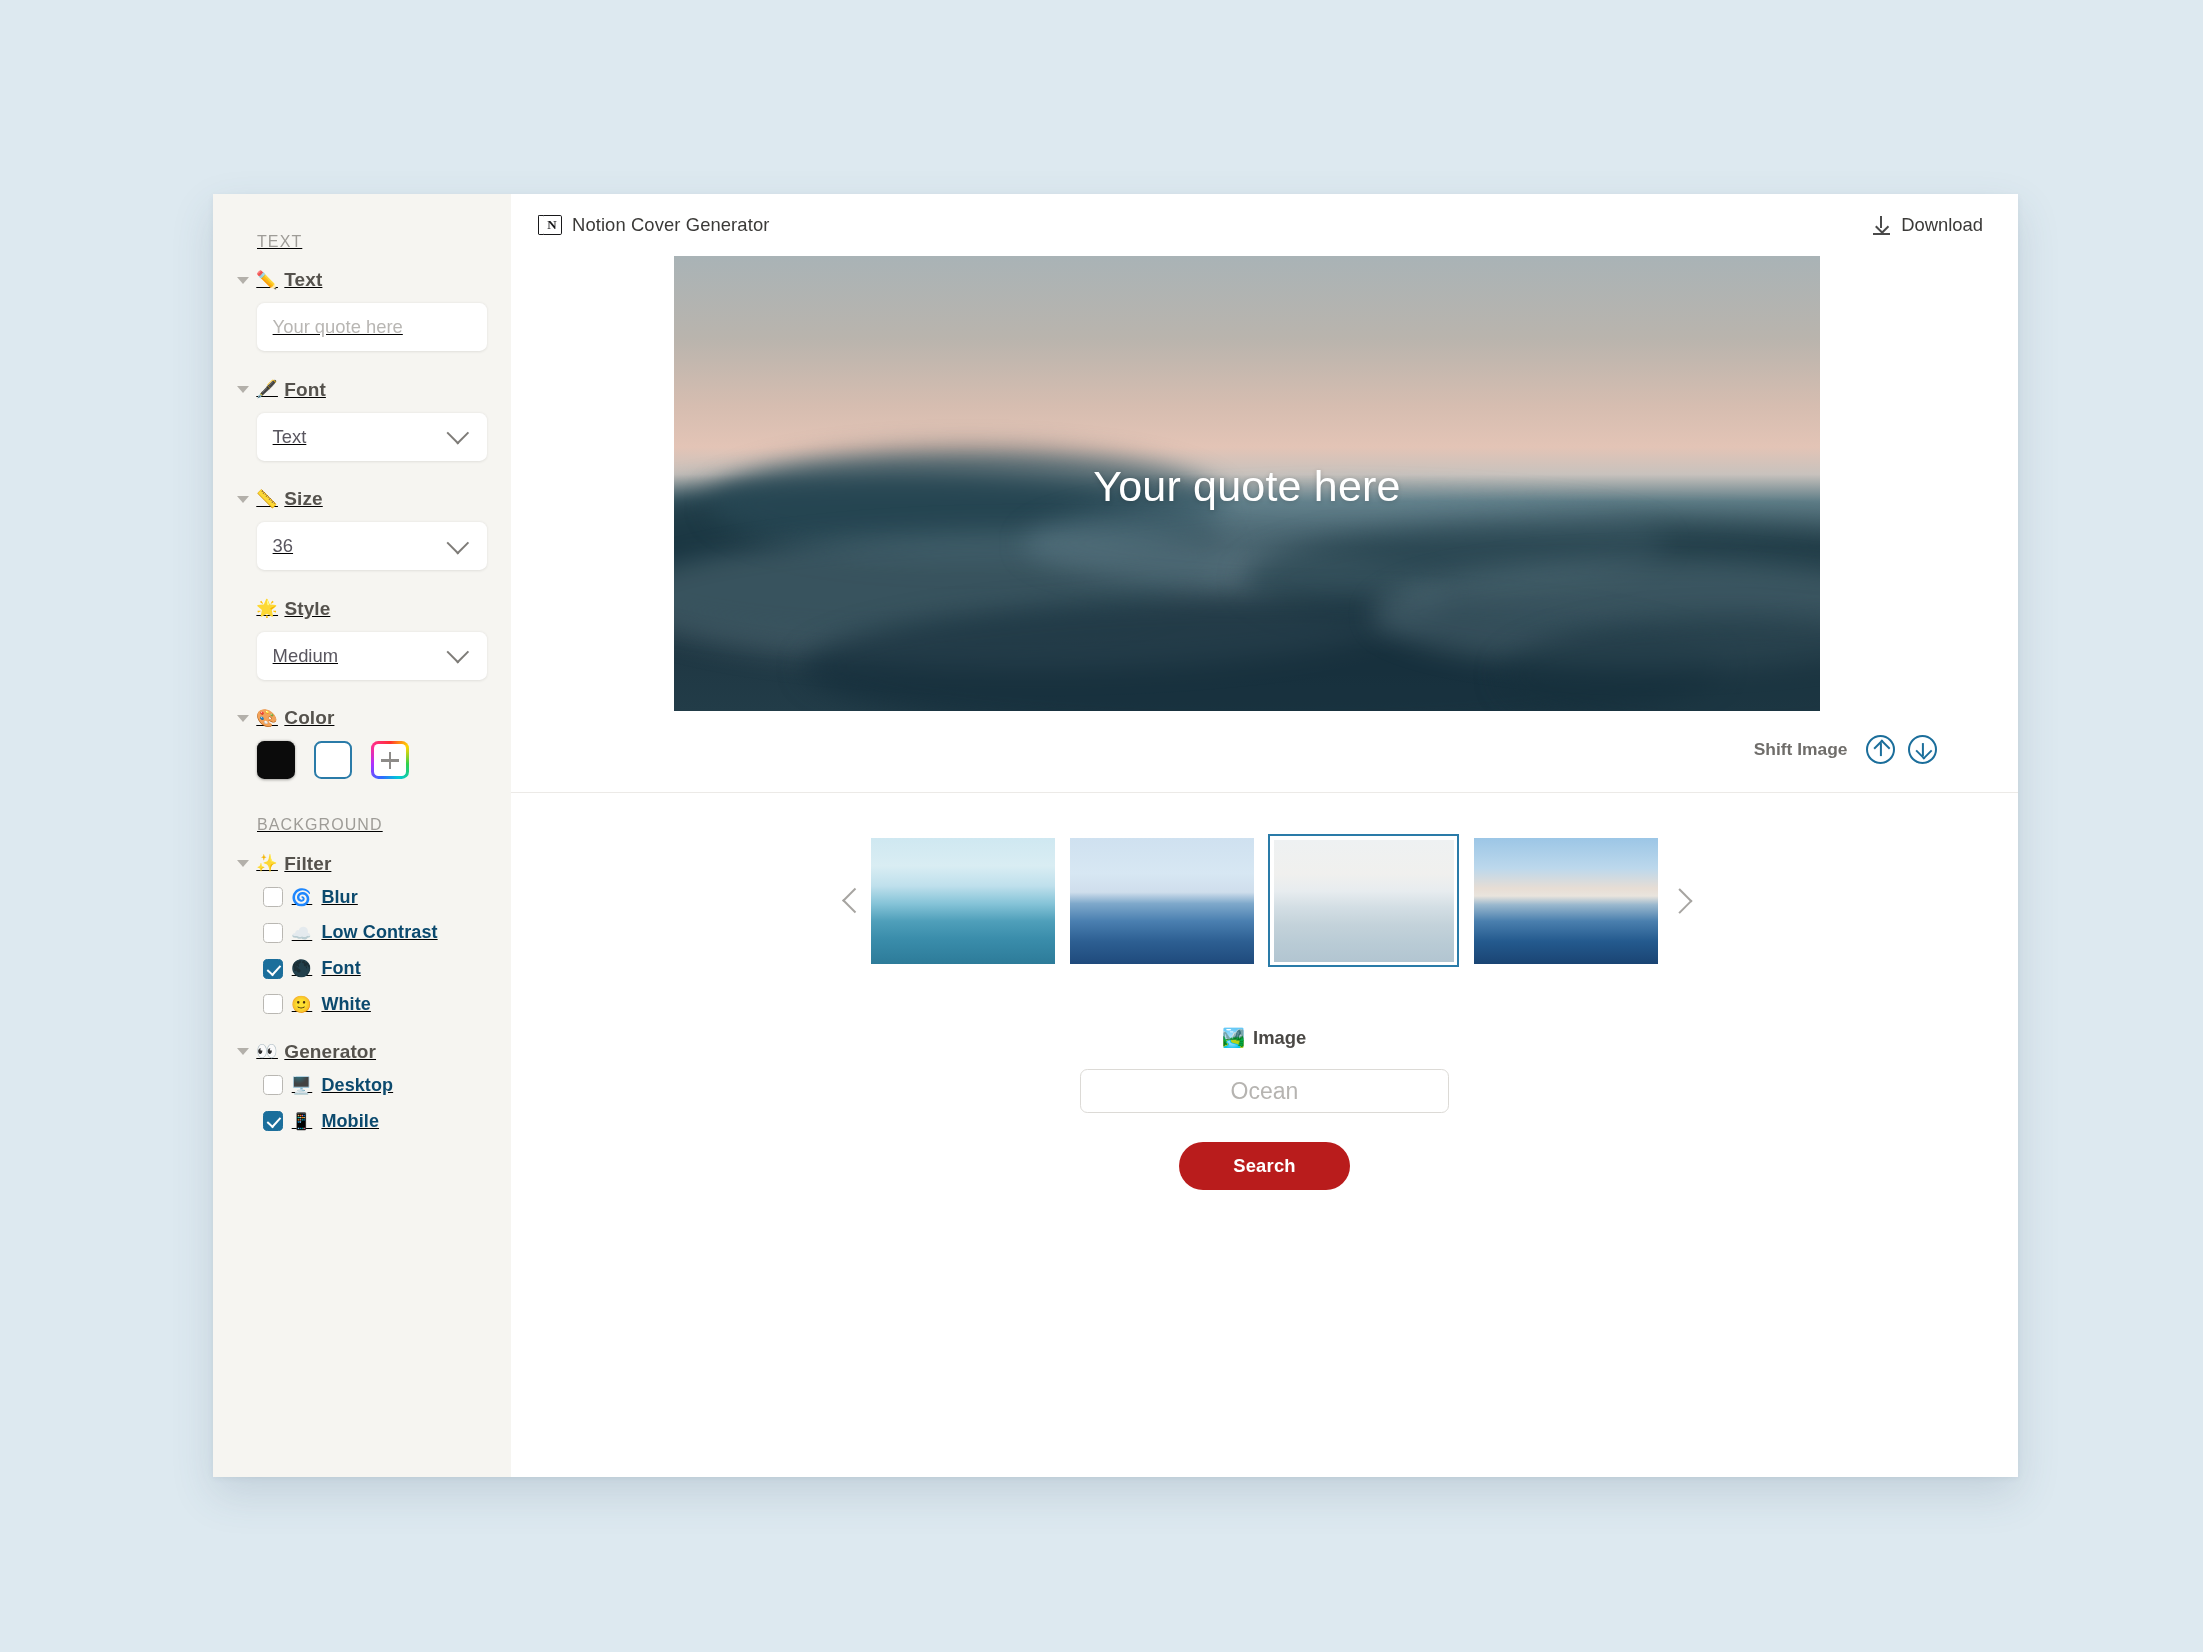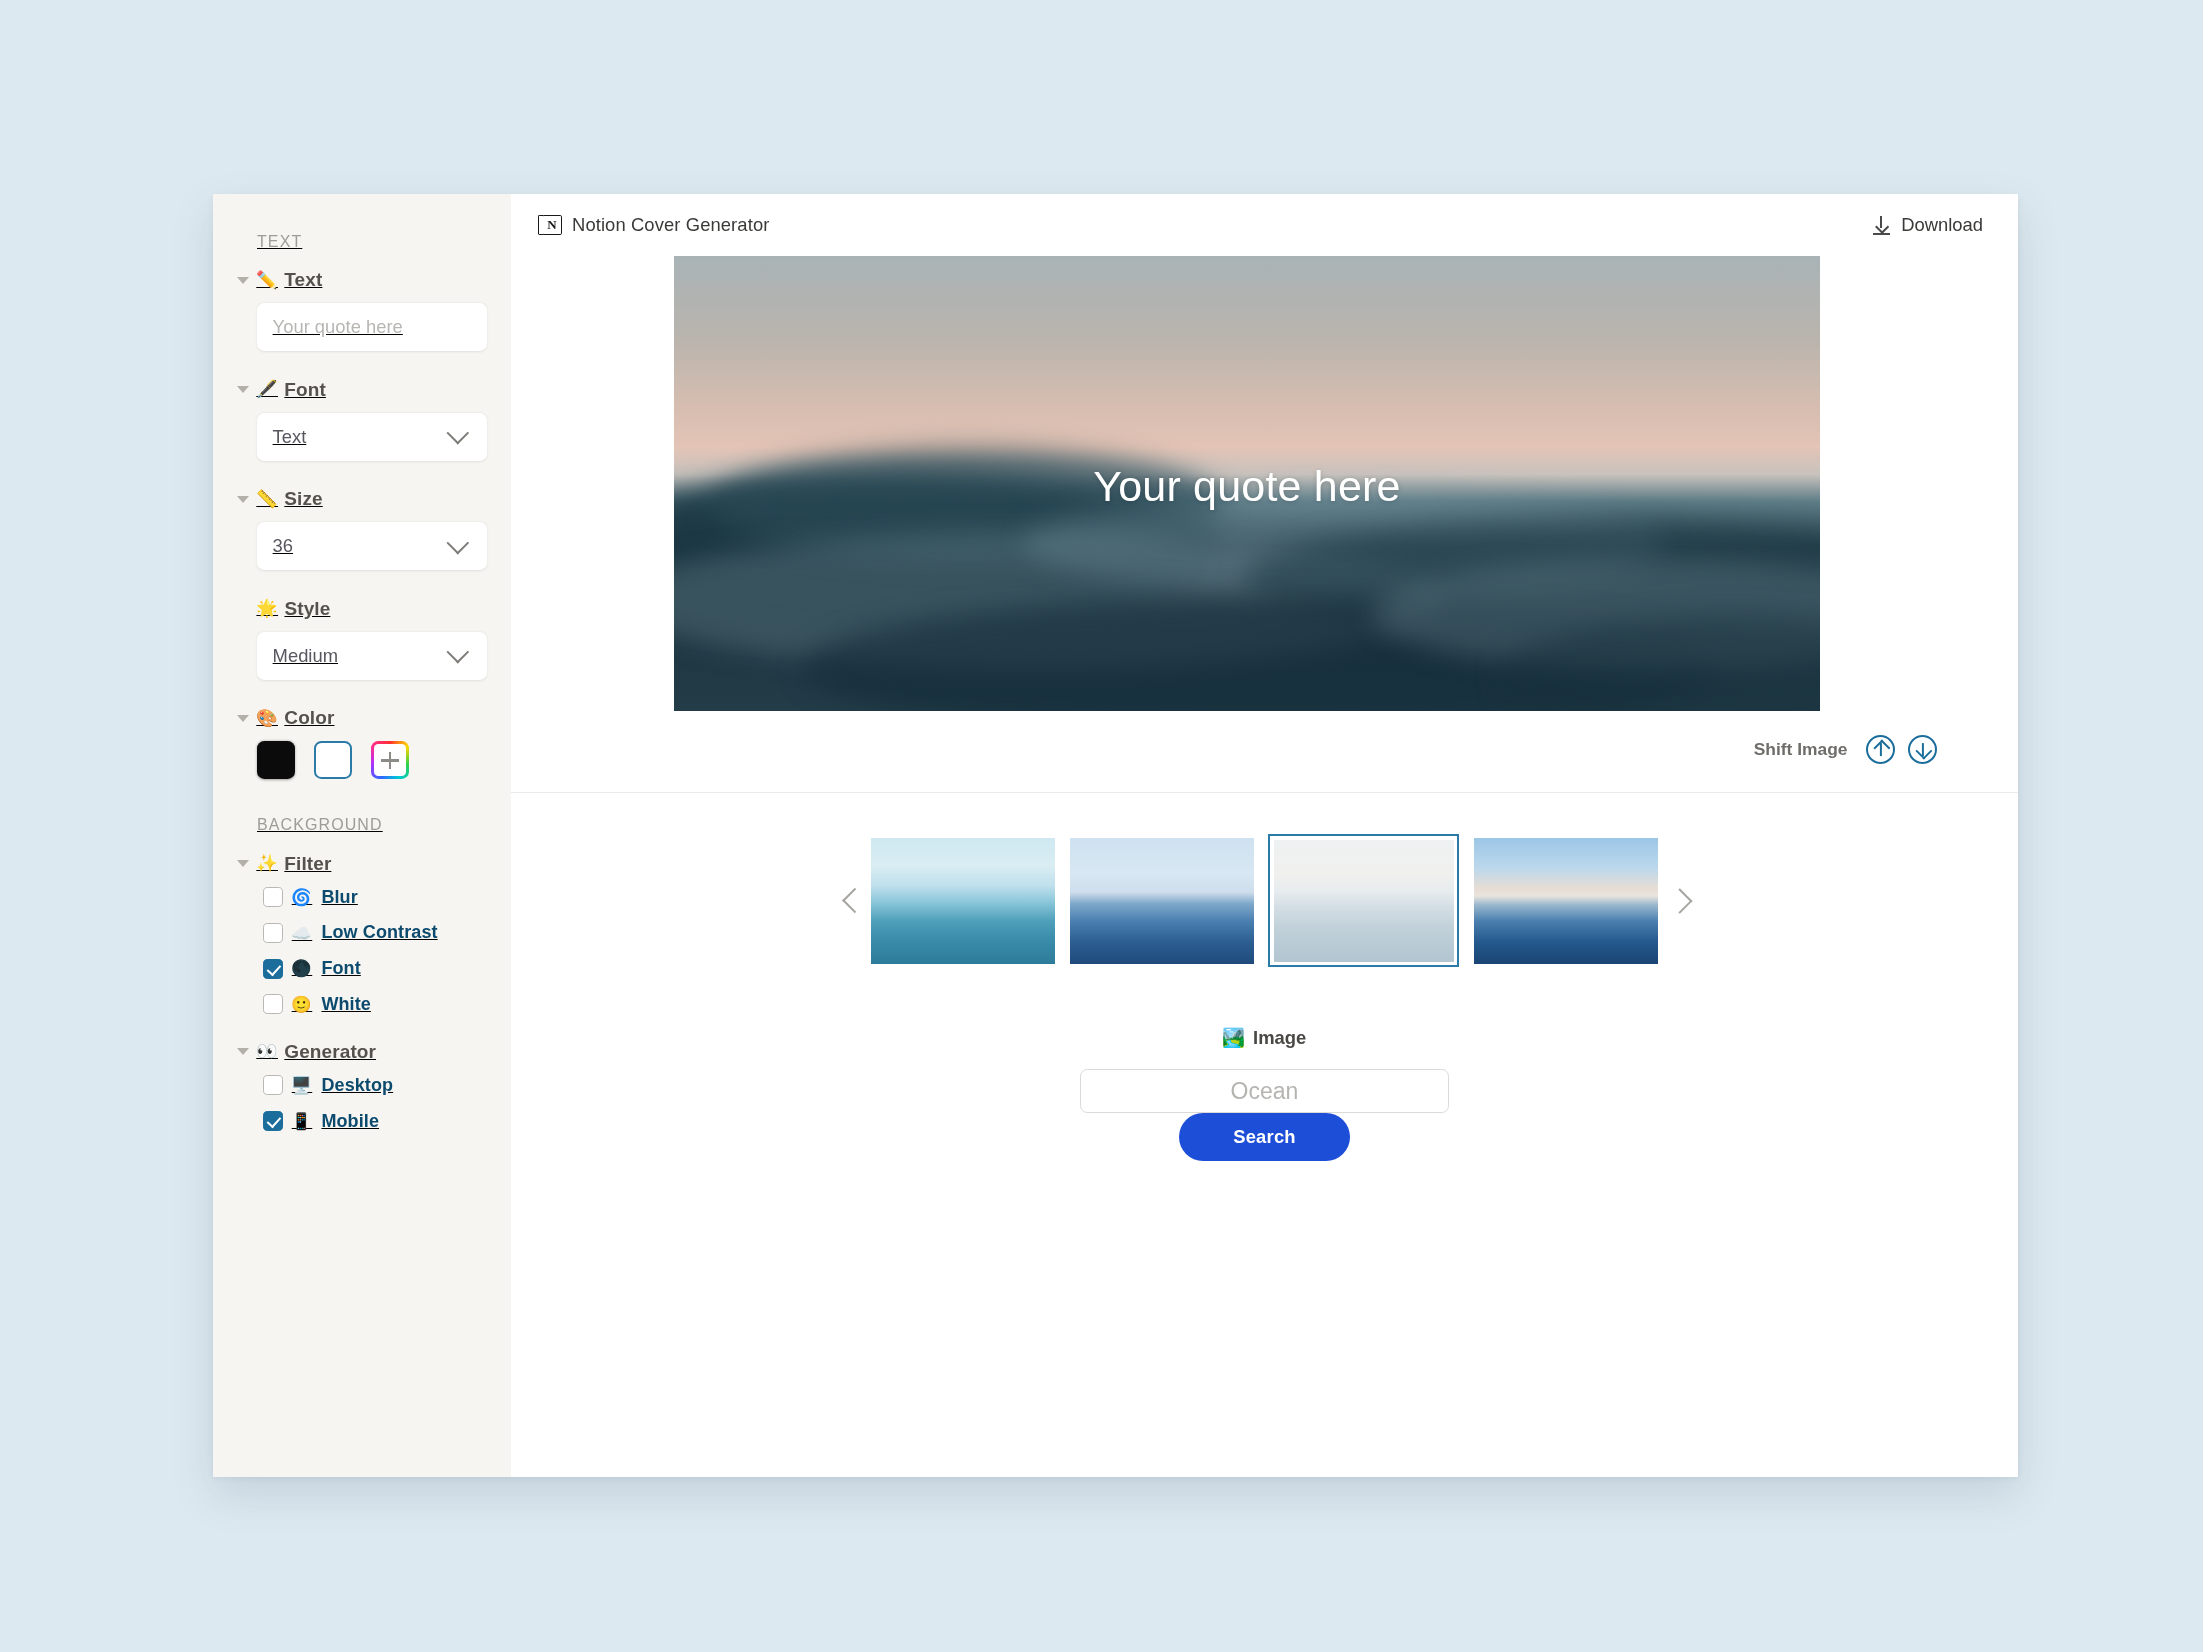--- a/index.html
+++ b/index.html
@@ -340,22 +340,23 @@
   #search-input {
     width: 369px; height: 44px;
     border: 1.5px solid #dcdad6;
     border-radius: 7.3px;
     background: #fff;
     display: flex; align-items: center; justify-content: center;
     font-size: 23px; color: #b6b4b1;
     cursor: text;
   }
   #search-btn {
+    margin-top: 29px;
     width: 171px; height: 48px;
-    background: #1d4ed8;
+    background: #b91c1c;
     border-radius: 24px;
     color: #fff;
     font-size: 18.4px;
     font-weight: bold;
     display: flex; align-items: center; justify-content: center;
     cursor: pointer;
     border: none;
     letter-spacing: 0.2px;
   }
 </style>

